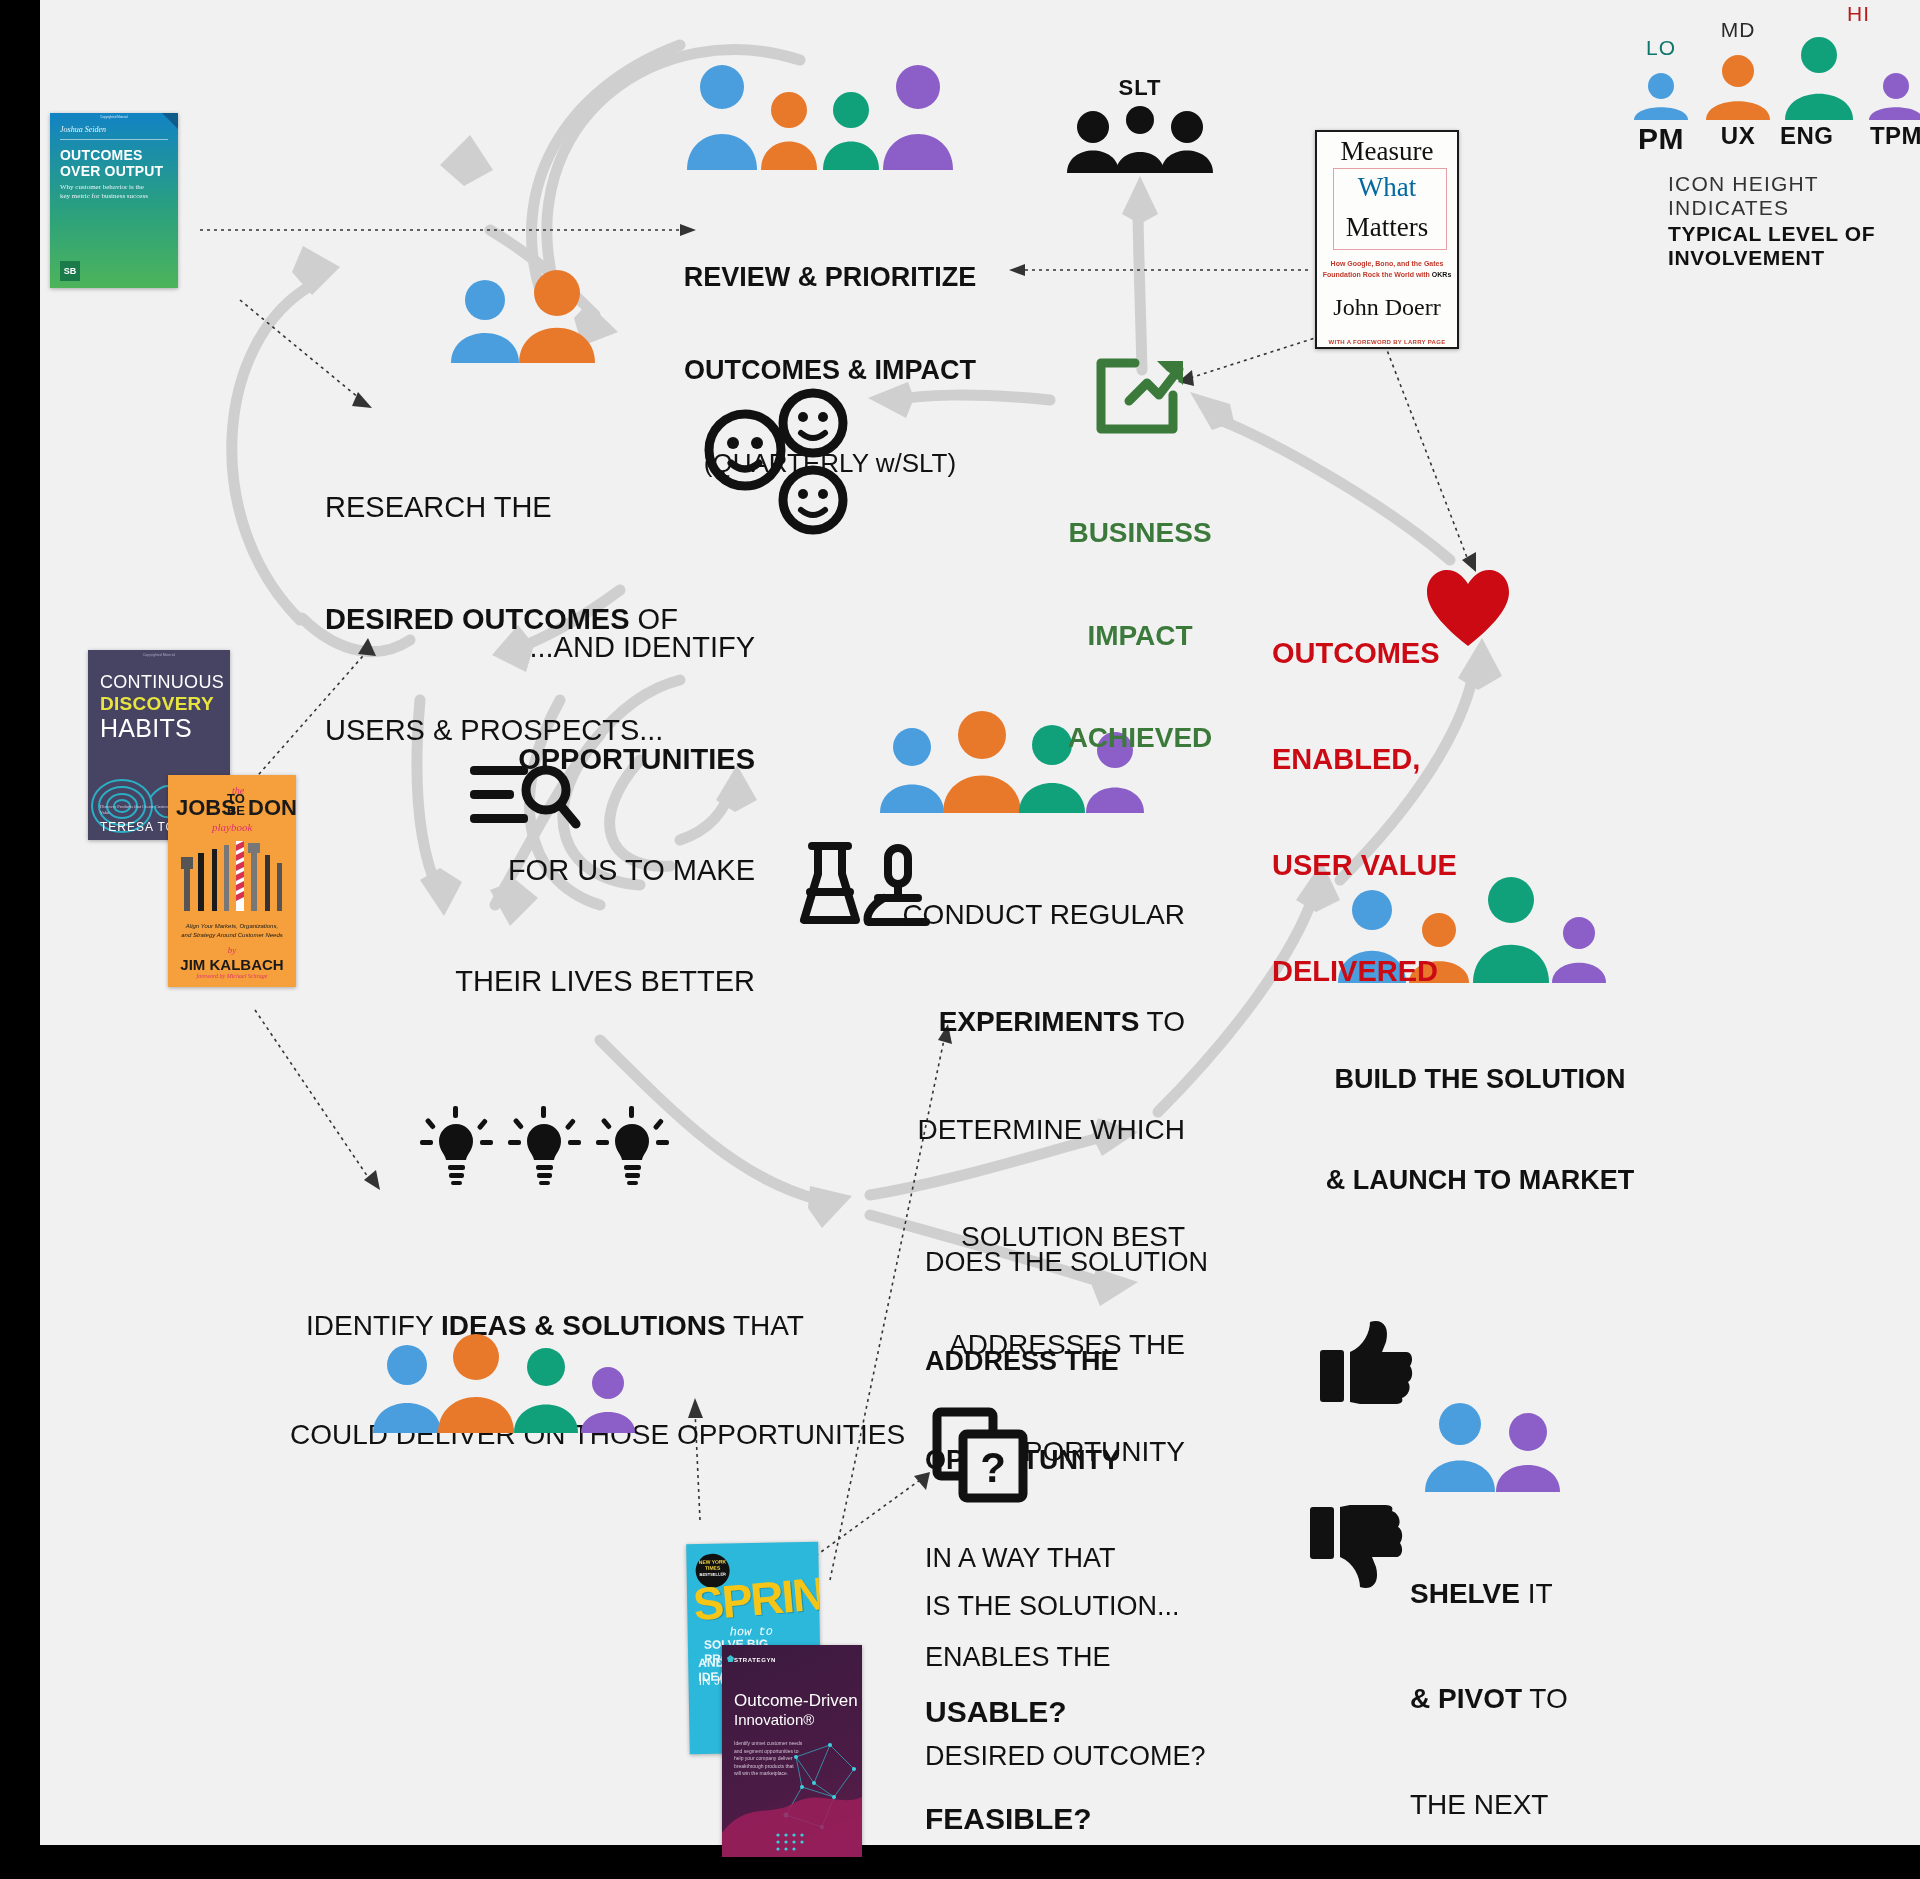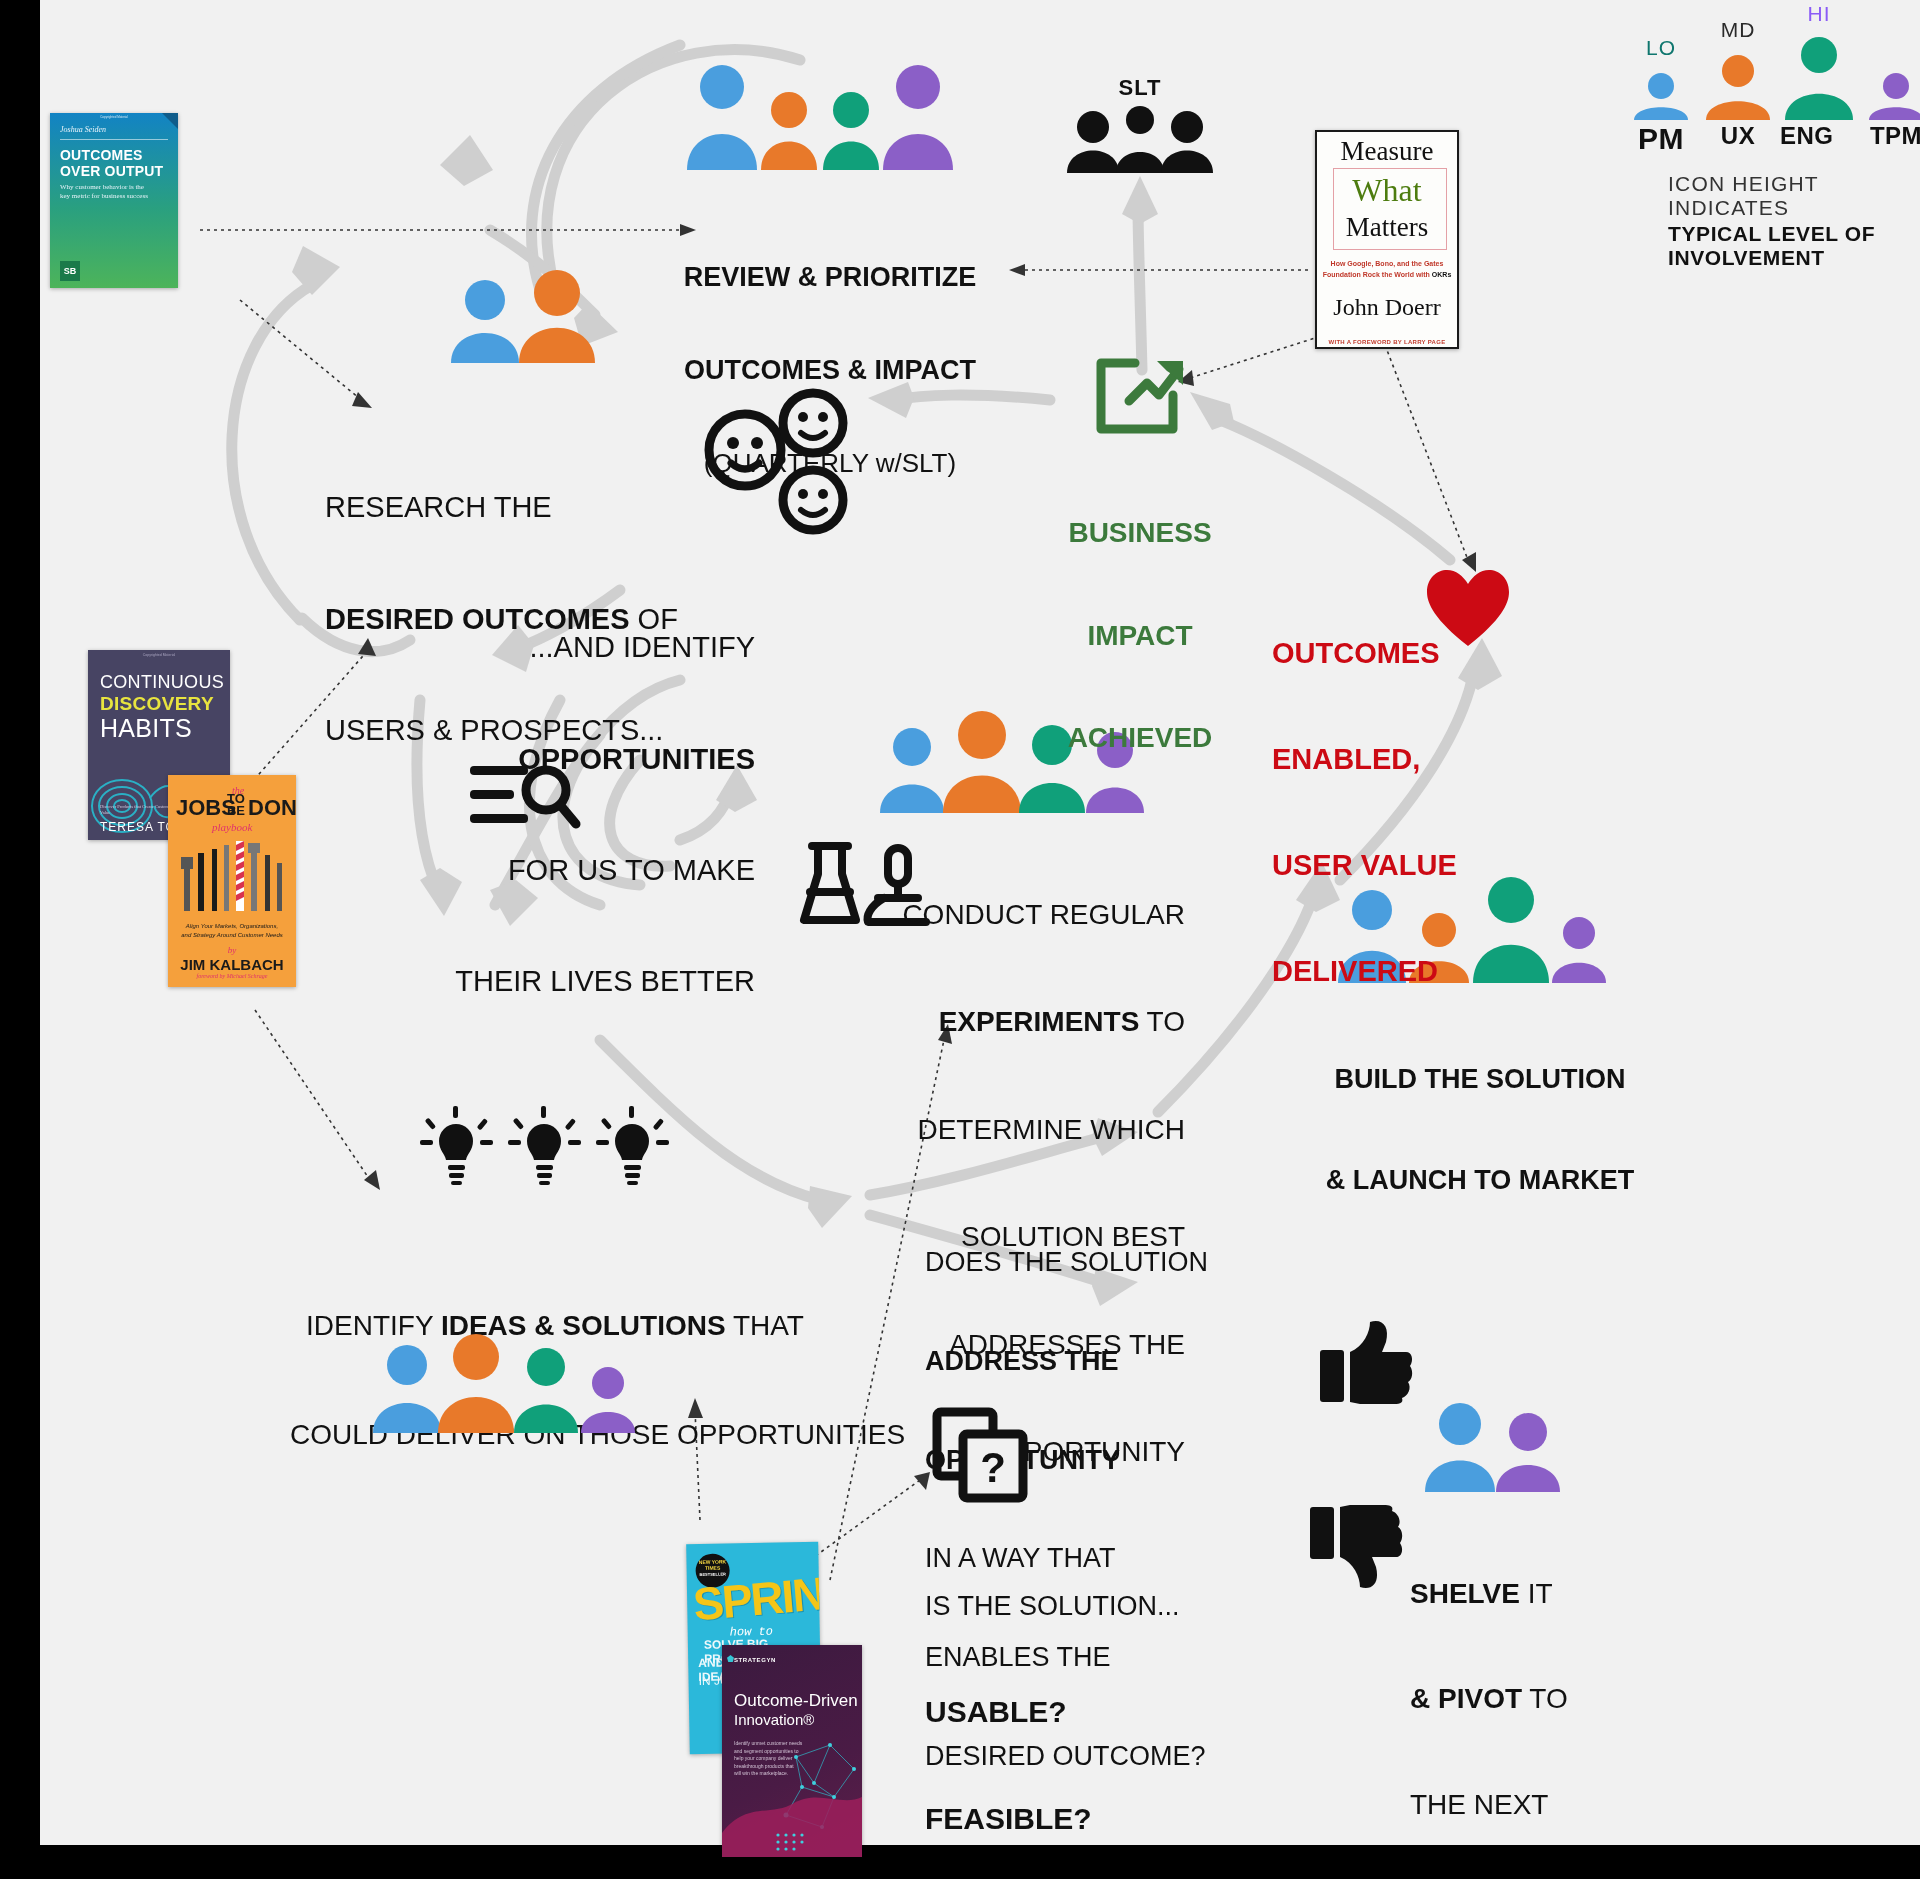--- a/index.html
+++ b/index.html
@@ -126,21 +126,21 @@
       <div class="abs" style="left:82px;top:48px;width:72px;">
         <div style="position:absolute;top:-36px;left:0;width:72px;text-align:center;font-size:21px;font-weight:400;color:#2b2b2b;letter-spacing:1px;">MD</div>
         <svg width="72" height="66" viewBox="0 0 72 66">
               <circle cx="36" cy="17" r="16" fill="#e8792a"></circle>
               <path d="M4 66 C4 41 68 41 68 66 Z" fill="#e8792a"></path>
             </svg>
         <div style="text-align:center;font-size:24px;font-weight:800;color:#111;margin-top:2px;letter-spacing:.5px;">UX</div>
       </div>
 
       <div class="abs" style="left:160px;top:30px;width:78px;">
-        <div style="position:absolute;top:-34px;left:0;width:78px;text-align:center;font-size:21px;font-weight:400;color:#8b5cf6;letter-spacing:1px;">HI</div>
+        <div style="position:absolute;top:-34px;left:12px;width:78px;text-align:right;font-size:21px;font-weight:400;color:#b91c1c;letter-spacing:1px;">HI</div>
         <svg width="78" height="84" viewBox="0 0 78 84">
               <circle cx="39" cy="19" r="18" fill="#10a07a"></circle>
               <path d="M5 84 C5 49 73 49 73 84 Z" fill="#10a07a"></path>
             </svg>
         <div style="text-align:left;font-size:24px;font-weight:800;color:#111;margin-top:2px;letter-spacing:.5px;">ENG</div>
       </div>
 
       <div class="abs" style="left:245px;top:66px;width:62px;">
         <svg width="62" height="48" viewBox="0 0 62 48">
               <circle cx="31" cy="14" r="13" fill="#8b5fc7"></circle>
@@ -211,21 +211,21 @@
     </svg>
     <div style="position:absolute;top:148px;left:0;right:0;text-align:center;font-size:6px;color:#1a1a1a;font-style:italic;">Align Your Markets, Organizations,</div>
     <div style="position:absolute;top:157px;left:0;right:0;text-align:center;font-size:6px;color:#1a1a1a;font-style:italic;">and Strategy Around Customer Needs</div>
     <div style="position:absolute;top:170px;left:0;right:0;text-align:center;font-size:9px;color:#e0326c;font-style:italic;font-family:'Liberation Serif',serif;">by</div>
     <div style="position:absolute;top:181px;left:0;right:0;text-align:center;font-size:15px;font-weight:800;color:#1a1a1a;">JIM KALBACH</div>
     <div style="position:absolute;top:198px;left:0;right:0;text-align:center;font-size:6px;color:#e0326c;font-style:italic;font-family:'Liberation Serif',serif;">foreword by Michael Schrage</div>
   </div>
 
   <div class="book" style="left:1275px;top:130px;width:140px;height:215px;background:#fdfdfb;border:2px solid #1a1a1a;">
     <div style="position:absolute;top:4px;left:0;right:0;text-align:center;font-size:27px;color:#111;font-family:'Liberation Serif',serif;">Measure</div>
-    <div style="position:absolute;top:40px;left:0;right:0;text-align:center;font-size:32px;color:#4d7c0f;font-family:'Liberation Serif',serif;">What</div>
+    <div style="position:absolute;top:40px;left:0;right:0;text-align:center;font-size:27px;color:#0369a1;font-family:'Liberation Serif',serif;">What</div>
     <div style="position:absolute;top:80px;left:0;right:0;text-align:center;font-size:27px;color:#111;font-family:'Liberation Serif',serif;">Matters</div>
     <div style="position:absolute;top:36px;left:16px;right:10px;height:80px;border:1px solid #e4a0a6;"></div>
     <div style="position:absolute;top:128px;left:0;right:0;text-align:center;font-size:7px;font-weight:700;color:#c0392b;">How Google, Bono, and the Gates</div>
     <div style="position:absolute;top:139px;left:0;right:0;text-align:center;font-size:7px;font-weight:700;color:#c0392b;">
       <span>Foundation Rock the World with </span><span style="color:#111;">OKRs</span>
     </div>
     <div style="position:absolute;top:162px;left:0;right:0;text-align:center;font-size:24px;color:#111;font-family:'Liberation Serif',serif;">John Doerr</div>
     <div style="position:absolute;bottom:2px;left:0;right:0;text-align:center;font-size:6px;font-weight:700;color:#c0392b;letter-spacing:.3px;">WITH A FOREWORD BY LARRY PAGE</div>
   </div>
 

